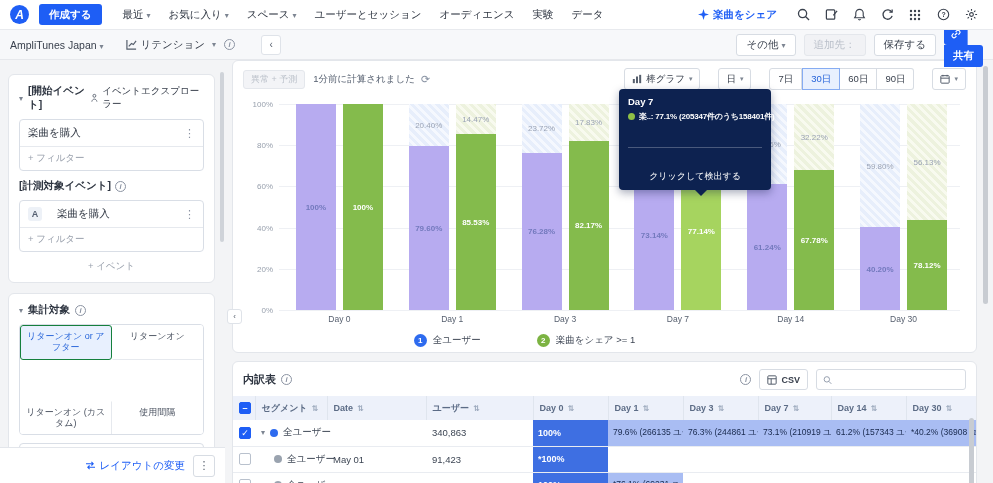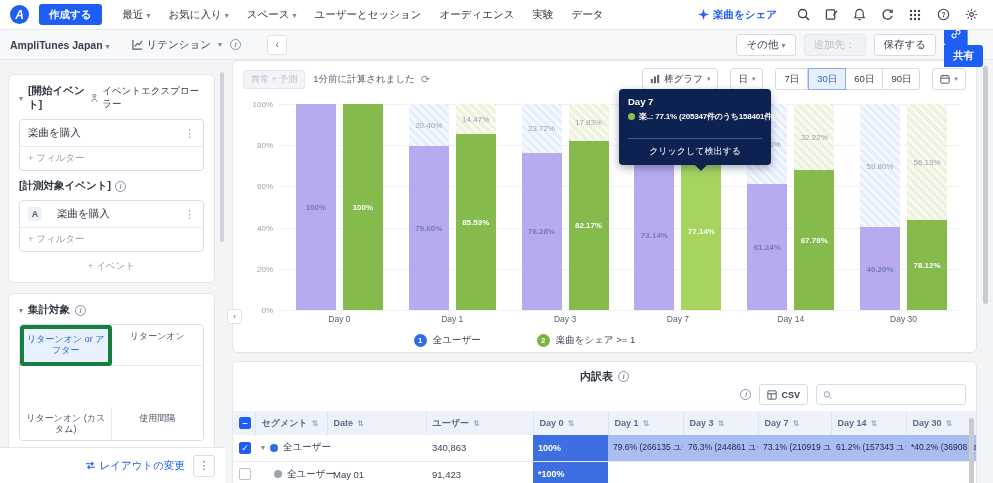--- a/index.html
+++ b/index.html
@@ -17,21 +17,21 @@
   .menu-item { background:none; border:none; font-size:10.5px; color:#2f3642; padding:0 9px; height:22px; cursor:pointer; white-space:nowrap; }
   .menu-item .caret { font-size:8px; color:#7d8592; margin-left:3px; }
   .ask { color:#1e5ef5; font-size:10.5px; font-weight:bold; display:flex; align-items:center; gap:4px; margin-right:10px; cursor:pointer; }
   .navicon { width:24px; height:22px; display:flex; align-items:center; justify-content:center; color:#3a414d; cursor:pointer; }
   .navicon svg { display:block; }
 
   
   .subnav { position:absolute; left:0; top:30px; right:0; height:30px; background:#f7f8fa;
     border-bottom:1px solid #e6e8ec; display:flex; align-items:center; justify-content:space-between; padding:0 10px; z-index:25; }
   .sub-left,.sub-right { display:flex; align-items:center; gap:8px; }
-  .ws { font-size:10.5px; color:#39404d; font-weight:bold; cursor:pointer; }
+  .ws { font-size:10.5px; color:#39404d; font-weight:normal; cursor:pointer; }
   .ws .caret,.ct .caret { font-size:8px; color:#7d8592; margin-left:3px; }
   .ct { font-size:10.5px; color:#39404d; display:flex; align-items:center; gap:4px; cursor:pointer; margin-left:14px; }
   .i-circle { display:inline-flex; width:11px; height:11px; border:1px solid #8b93a2; border-radius:50%; color:#8b93a2;
     font-size:7.5px; align-items:center; justify-content:center; font-style:italic; font-weight:bold; flex:none; }
   .collapse-btn { width:20px; height:20px; background:#fff; border:1px solid #dfe3e9; border-radius:3px; color:#555e6c;
     font-size:10px; cursor:pointer; margin-left:18px; line-height:1; }
   .btn { background:#fff; border:1px solid #d7dce3; border-radius:3px; height:22px; padding:0 9px; font-size:10.5px;
     color:#39404d; cursor:pointer; white-space:nowrap; }
   .btn .caret { font-size:8px; color:#7d8592; margin-left:3px; }
   .btn.disabled { background:#f1f2f5; color:#b9bfc9; border-color:#e4e7ec; cursor:default; }
@@ -54,40 +54,40 @@
   .ev-filter { border-top:1px solid #e6e9ee; padding:5px 8px; font-size:9.5px; color:#9aa1ad; cursor:pointer; }
   .tag-a { background:#edf1f7; color:#556072; font-size:9px; font-weight:bold; border-radius:3px; width:14px; height:14px;
     display:inline-flex; align-items:center; justify-content:center; margin-right:7px; }
   .sec-label { font-size:10.5px; font-weight:bold; color:#2f3642; margin:4px 0 7px; display:flex; align-items:center; gap:4px; }
   .add-link { font-size:9.5px; color:#9aa1ad; cursor:pointer;text-align:center; }
   .opt-grid { display:grid; grid-template-columns:1fr 1fr; border:1px solid #d9dee6; border-radius:4px; overflow:hidden; margin-bottom:8px; }
   .opt { font-size:9px; color:#4a5260; text-align:center; padding:5px 3px; border:1px solid transparent; border-bottom:1px solid #e6e9ee;
     background:#fff; cursor:pointer; line-height:1.25; }
   .opt:nth-child(odd){ border-right:1px solid #e6e9ee; }
   .opt:nth-child(3),.opt:nth-child(4){ border-bottom:none;margin-top:41px; }
-  .opt.sel { background:#e8f0fe; color:#2563d9; border:4px solid #15803d; border-radius:3px; }
+  .opt.sel { background:#e8f0fe; color:#2563d9; border:1px solid #15803d; border-radius:3px; }
   .sel-box { border:1px solid #d9dee6; border-radius:4px; }
   .sel-row { display:flex; align-items:center; padding:6px 8px; font-size:9.5px; color:#39404d; cursor:pointer; }
   .sel-row + .sel-row { border-top:1px solid #737373; }
   .sel-row .caret { font-size:8px; color:#7d8592; margin-left:5px; }
   .sel-row .i-circle { margin-left:auto; }
   .layout-bar { position:absolute; left:0; right:0; bottom:0; height:36px; background:#fff; border-top:1px solid #e3e6eb;
     display:flex; align-items:center; justify-content:flex-end; gap:8px; padding:0 10px; z-index:5; }
   .layout-link { color:#1e5ef5; font-size:10.5px; cursor:pointer; display:flex; align-items:center; gap:4px; }
   .kebab-btn { width:22px; height:22px; border:1px solid #d7dce3; border-radius:3px; background:#fff; color:#555e6c; cursor:pointer; font-size:11px; }
   .side-scroll { position:absolute; right:1px; top:12px; width:4px; height:170px; background:#cfd3d9; border-radius:2px; }
 
   
   .main { position:absolute; left:232px; top:60px; right:16px; bottom:0; }
   .chart-card { position:relative; background:#fff; border:1px solid #e3e6eb; border-radius:6px; height:293px; }
   .chart-toolbar { display:flex; align-items:center; padding:7px 10px 4px; }
   .pill-disabled { background:#f3f4f7; border:1px solid #e4e7ec; border-radius:3px; color:#bcc2cb; font-size:9px; padding:2px 7px; cursor:default; }
   .computed { font-size:9.5px; color:#566070; margin-left:8px; }
   .refresh { color:#8b95a5; font-size:11px; margin-left:6px; cursor:pointer; }
-  .ct-right { margin-left:auto; display:flex; align-items:center; gap:12px; }
+  .ct-right { margin-left:auto; display:flex; align-items:center; gap:18px; }
   .mini-btn { display:flex; align-items:center; gap:4px; background:#fff; border:1px solid #d7dce3; border-radius:3px;
     height:22px; padding:0 7px; font-size:9.5px; color:#39404d; cursor:pointer; white-space:nowrap; }
   .mini-btn .caret { font-size:7px; color:#7d8592; }
   .range-group { display:flex; }
   .range-btn { background:#fff; border:1px solid #d7dce3; border-left-width:0; height:22px; padding:0 8px; font-size:9.5px; color:#39404d; cursor:pointer; }
   .range-btn:first-child { border-left-width:1px; border-radius:3px 0 0 3px; }
   .range-btn:last-child { border-radius:0 3px 3px 0; }
   .range-btn.active { background:#e8f0fe; color:#2563d9; border-color:#86acf2; border-left-width:1px; }
 
   .chart-body { position:relative; margin:2px 12px 0; height:232px; }
@@ -111,31 +111,31 @@
   .g .solid-label { color:#fff; }
   .xrow { position:absolute; left:38px; right:4px; bottom:0; height:14px; display:flex; }
   .xrow div { flex:1; text-align:center; font-size:8.5px; color:#565f6e; }
 
   .tooltip { position:absolute; left:374px; top:-7px; width:152px; background:#0d2250; border-radius:4px; color:#fff;
     padding:7px 9px 0; z-index:20; box-shadow:0 3px 8px rgba(10,20,60,.35); }
   .tooltip::after { content:""; position:absolute; left:76px; bottom:-6px; border:6px solid transparent; border-bottom:none; border-top:6px solid #0d2250; }
   .tt-title { font-size:9.5px; font-weight:bold; margin-bottom:4px; }
   .tt-line { display:flex; align-items:center; gap:4px; font-size:8px; font-weight:bold; white-space:nowrap; letter-spacing:-.2px; }
   .tt-dot { width:7px; height:7px; border-radius:50%; background:#8fc046; flex:none; }
-  .tt-action { border-top:1px solid rgba(255,255,255,.25); margin-top:16px; text-align:center; font-size:9px; padding:6px 0 7px; cursor:pointer; }
+  .tt-action { border-top:1px solid rgba(255,255,255,.25); margin-top:25px; text-align:center; font-size:9px; padding:22px 0 7px; cursor:pointer; }
   .chart-collapse { position:absolute; left:-6px; top:248px; width:15px; height:15px; background:#fff; border:1px solid #dfe3e9;
     border-radius:3px; font-size:8px; color:#555e6c; line-height:1; cursor:pointer; z-index:6; }
   .legend { display:flex; justify-content:center; gap:56px; align-items:center; height:24px; transform:translateX(-80px); }
   .legend-item { display:flex; align-items:center; gap:6px; font-size:9.5px; color:#3e4654; cursor:pointer; }
   .legend-num { width:13px; height:13px; border-radius:50%; color:#fff; font-size:8px; font-weight:bold;
     display:flex; align-items:center; justify-content:center; }
 
   
   .table-card { position:relative; background:#fff; border:1px solid #e3e6eb; border-radius:6px 6px 0 0; margin-top:8px; height:160px; overflow:hidden; }
-  .table-head { display:flex; align-items:center; padding:7px 10px 6px;flex-direction:column; }
+  .table-head { display:flex; align-items:center; padding:7px 10px 6px; }
   .tbl-title { font-size:11px; font-weight:bold; color:#2f3642; display:flex; align-items:center; gap:5px; }
   .th-right { margin-left:auto; display:flex; align-items:center; gap:8px; }
   .csv-btn { display:flex; align-items:center; gap:4px; background:#fff; border:1px solid #d7dce3; border-radius:3px; height:21px;
     padding:0 7px; font-size:9px; font-weight:bold; color:#39404d; cursor:pointer; }
   .search-box { display:flex; align-items:center; gap:5px; border:1px solid #d7dce3; border-radius:3px; height:21px; width:150px; padding:0 6px; background:#fff; }
   .search-box input { border:none; outline:none; font-size:9.5px; width:100%; color:#39404d; background:transparent; }
   table { border-collapse:collapse; table-layout:fixed; width:743px; }
   thead th { background:#edf1fa; font-size:9px; color:#5c6c86; font-weight:bold; text-align:left; height:24px; padding:0 6px;
     border-left:1px solid #dfe5ee; white-space:nowrap; overflow:hidden; }
   thead th:first-child { border-left:none; }

